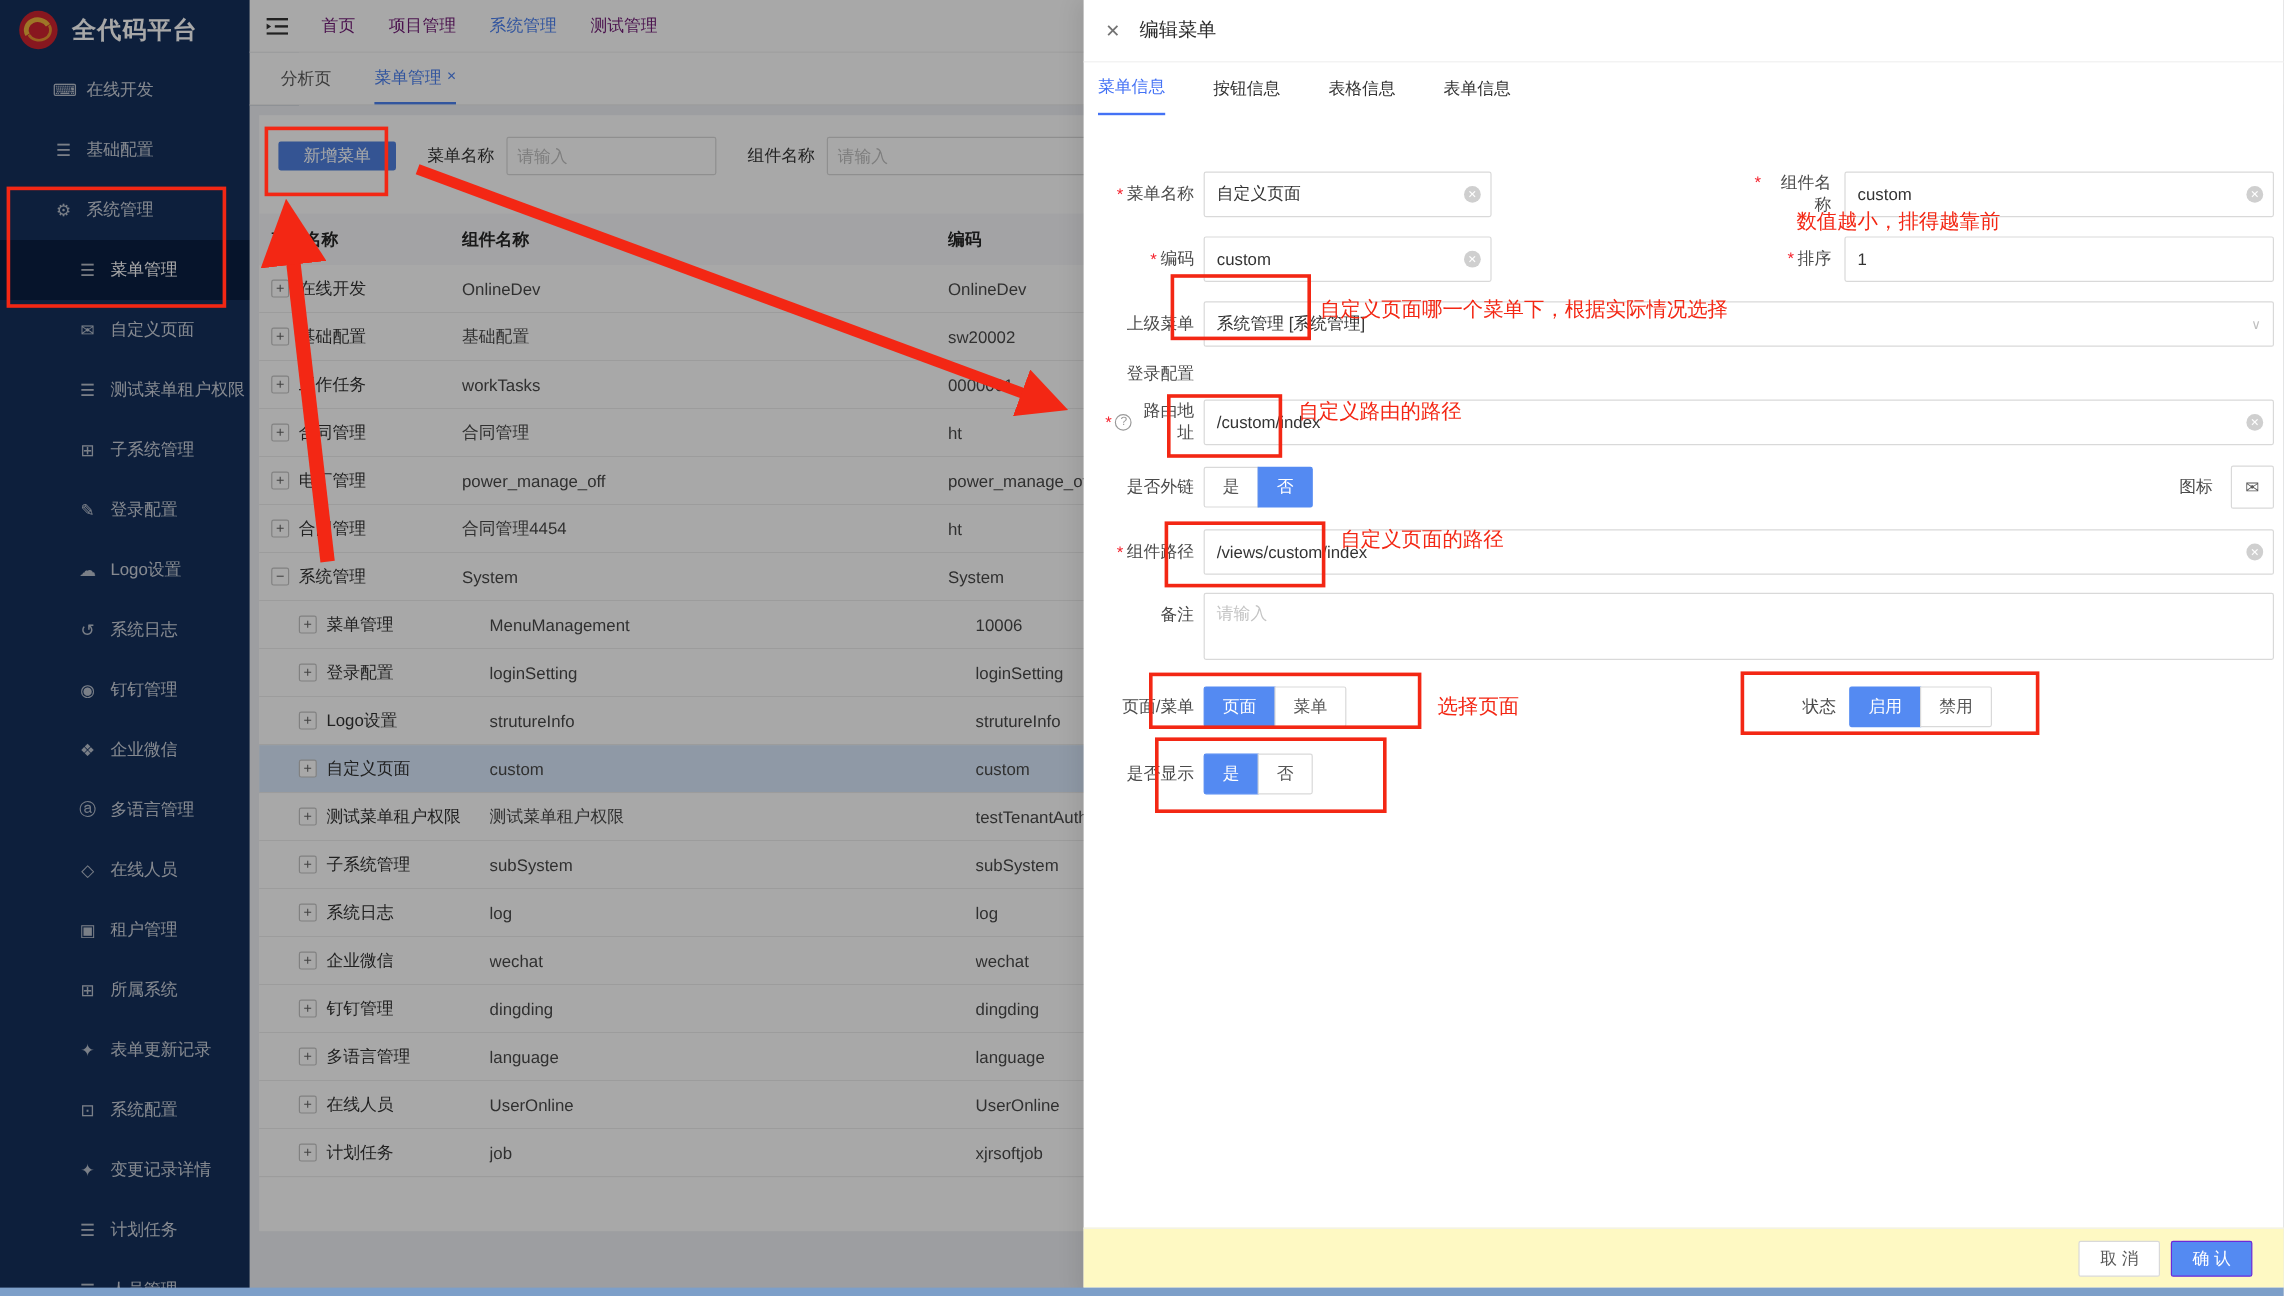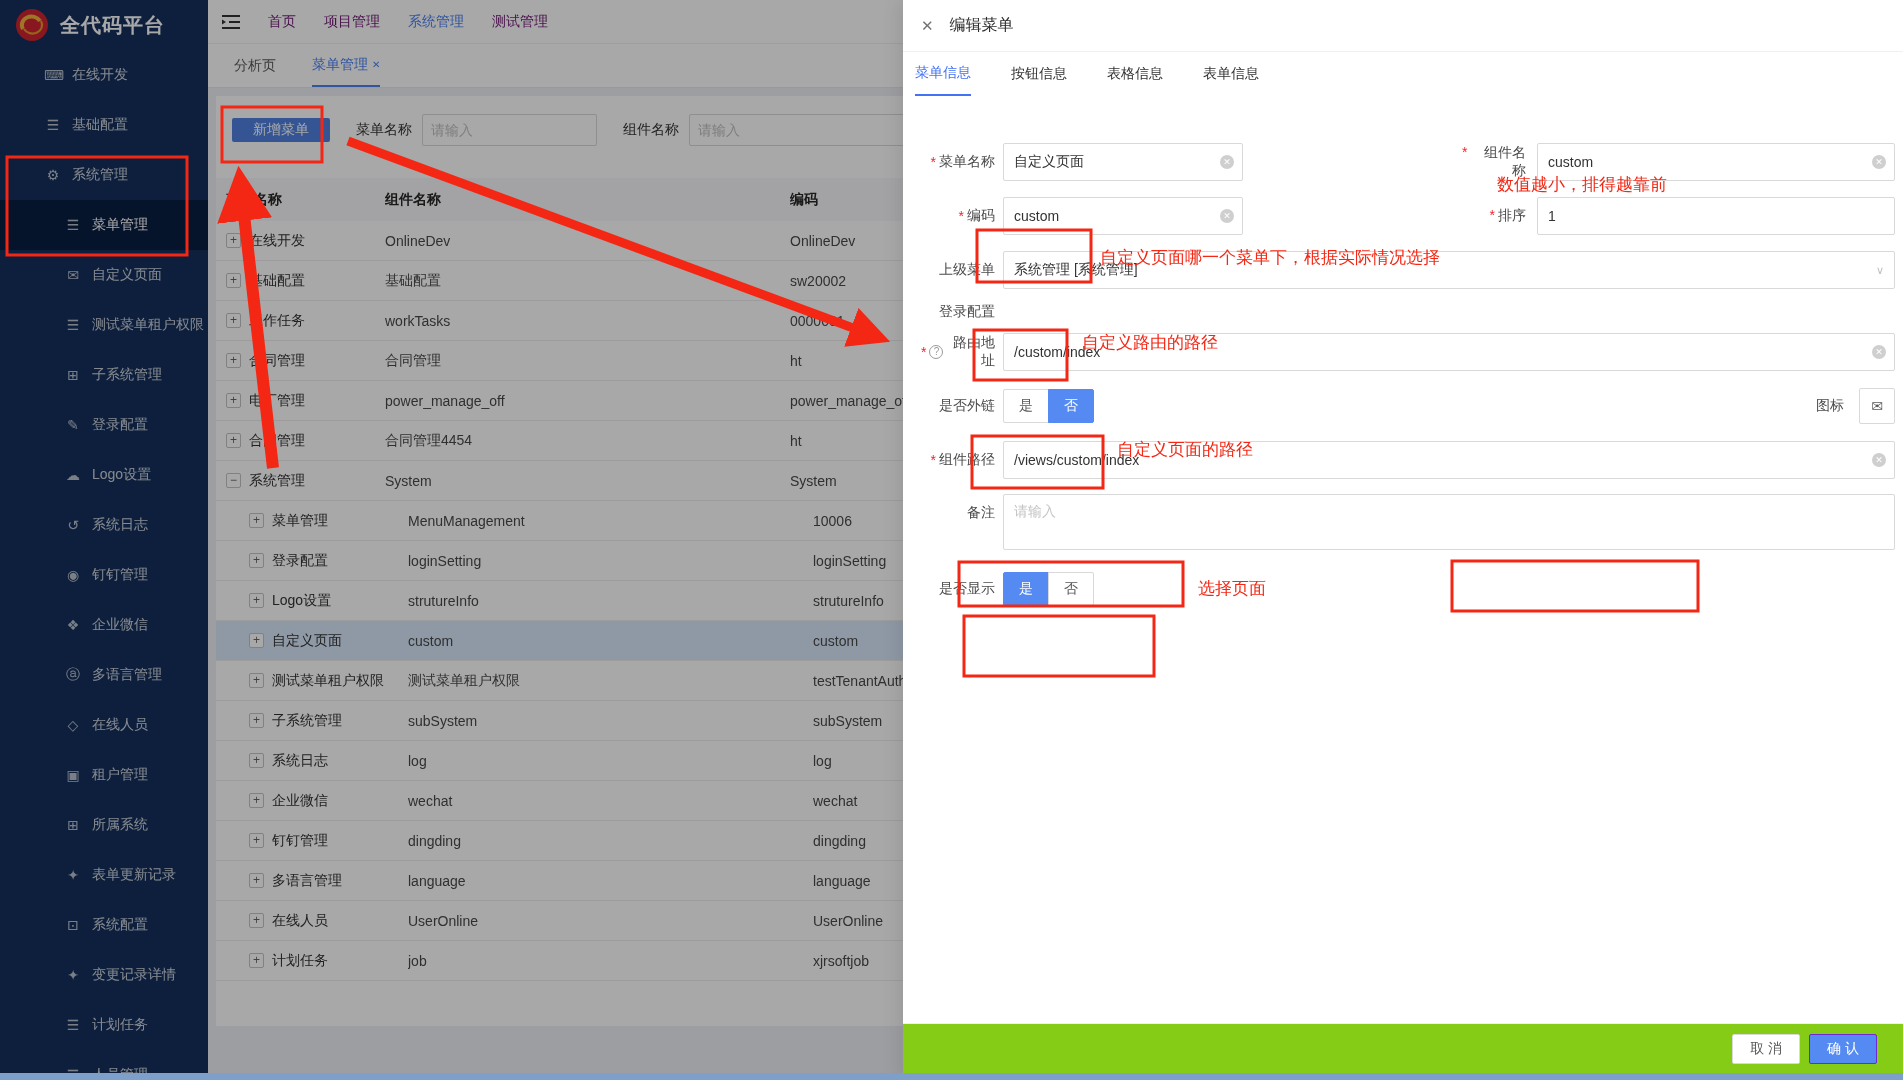--- a/index.html
+++ b/index.html
@@ -104,21 +104,21 @@
 
   .seg { display:inline-flex;}
   .seg-opt { height:34px; padding:0 15px; border:1px solid #d9d9d9; background:#fff; color:#555;
     display:flex; align-items:center; margin-left:-1px; cursor:pointer; font-size:14px;}
   .seg-opt:first-child { margin-left:0; border-radius:2px 0 0 2px;}
   .seg-opt:last-child { border-radius:0 2px 2px 0;}
   .seg-opt.sel { background:#548af2; border-color:#548af2; color:#fff;}
   .status-group { position:absolute; left:545px; display:flex; align-items:center;}
 
   .drawer-footer { position:absolute; left:0; right:0; top:1023px; height:50px; border-top:1px solid #f0f0f0;
-    display:flex; justify-content:flex-end; gap:9px; padding:10px 26px 0 0; background:#84cc16;}
+    display:flex; justify-content:flex-end; gap:9px; padding:10px 26px 0 0; background:#fef9c3;}
   .btn { height:30px; padding:0 17px; border-radius:2px; font-size:14px; display:flex; align-items:center; cursor:pointer;}
   .btn-cancel { background:#fff; border:1px solid #d9d9d9; color:#595959;}
   .btn-confirm { background:#548af2; border:1px solid #6d28d9; color:#fff;}
 
   
   .annotations { position:fixed; left:0; top:0; width:1903px; height:1080px; z-index:30; pointer-events:none;}
   .bottom-strip { position:fixed; left:0; bottom:0; width:1903px; height:7px; background:#7d9fc9; z-index:40;}
 </style>
 </head>
 <body>
@@ -543,20 +543,38 @@
 
     <div class="frow mb16" style="align-items:flex-start;">
       <span class="flabel" style="margin-top:10px;">
           <span>备注</span>
         </span>
       <span class="grow">
         <textarea class="textarea" placeholder="请输入" style=""></textarea>
       </span>
     </div>
 
+    <div class="frow mb16">
+      <span class="flabel">
+          <span>页面/菜单</span>
+        </span>
+      <span class="seg" id="seg-pagemenu">
+          <span class="seg-opt sel">页面</span>
+          <span class="seg-opt">菜单</span>
+        </span>
+      <span class="status-group">
+        <span class="rlabel">
+            <span>状态</span>
+          </span>
+        <span class="seg" id="seg-status">
+            <span class="seg-opt sel">启用</span>
+            <span class="seg-opt">禁用</span>
+          </span>
+      </span>
+    </div>
 
     <div class="frow">
       <span class="flabel">
           <span>是否显示</span>
         </span>
       <span class="seg" id="seg-visible">
           <span class="seg-opt sel">是</span>
           <span class="seg-opt">否</span>
         </span>
     </div>

